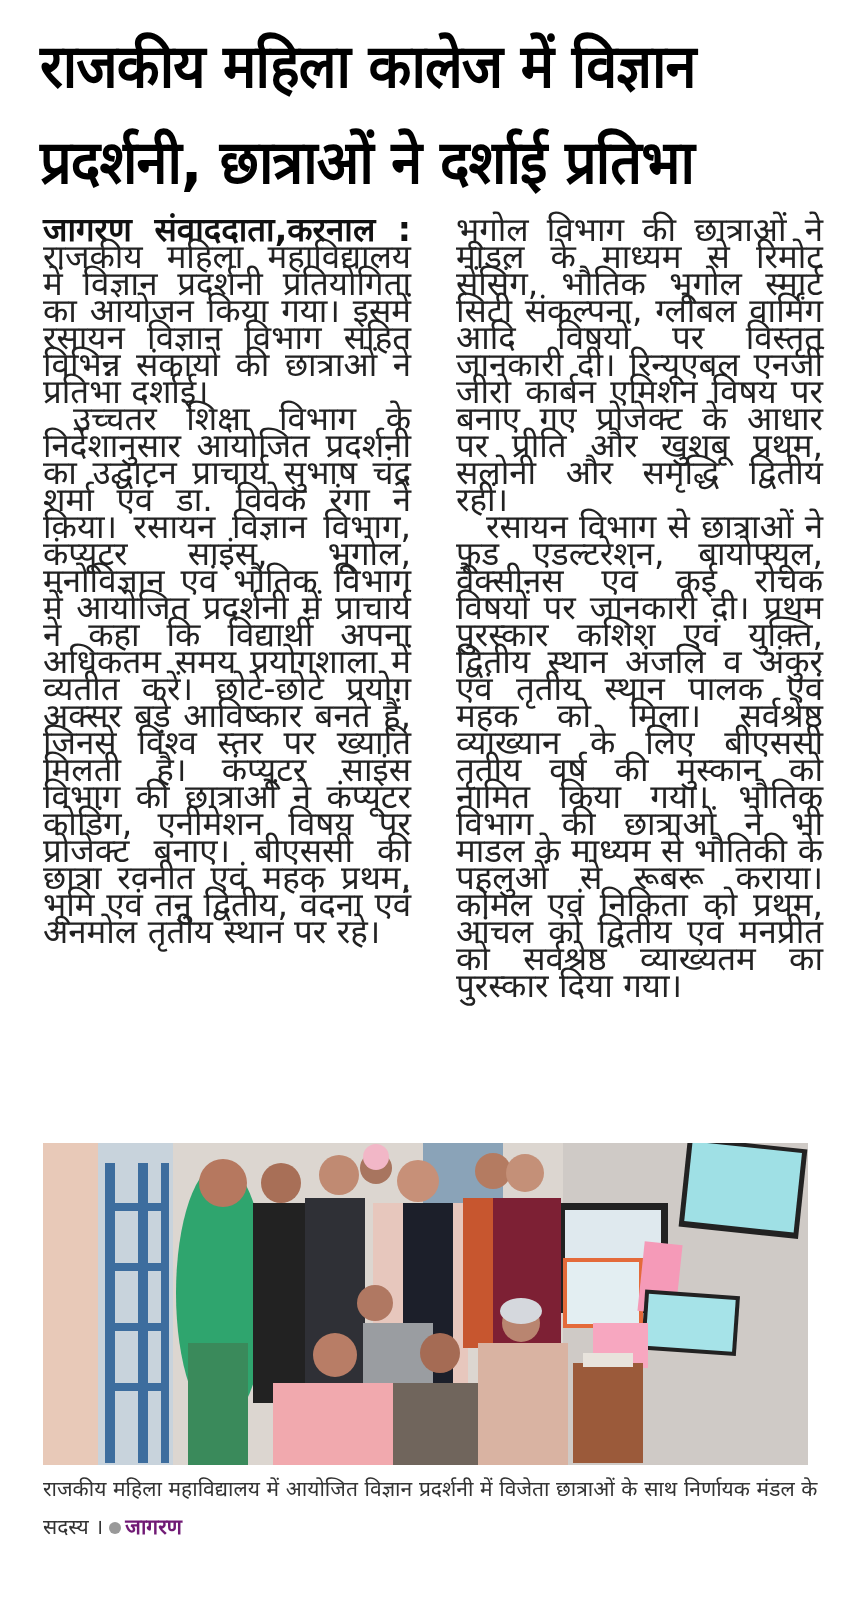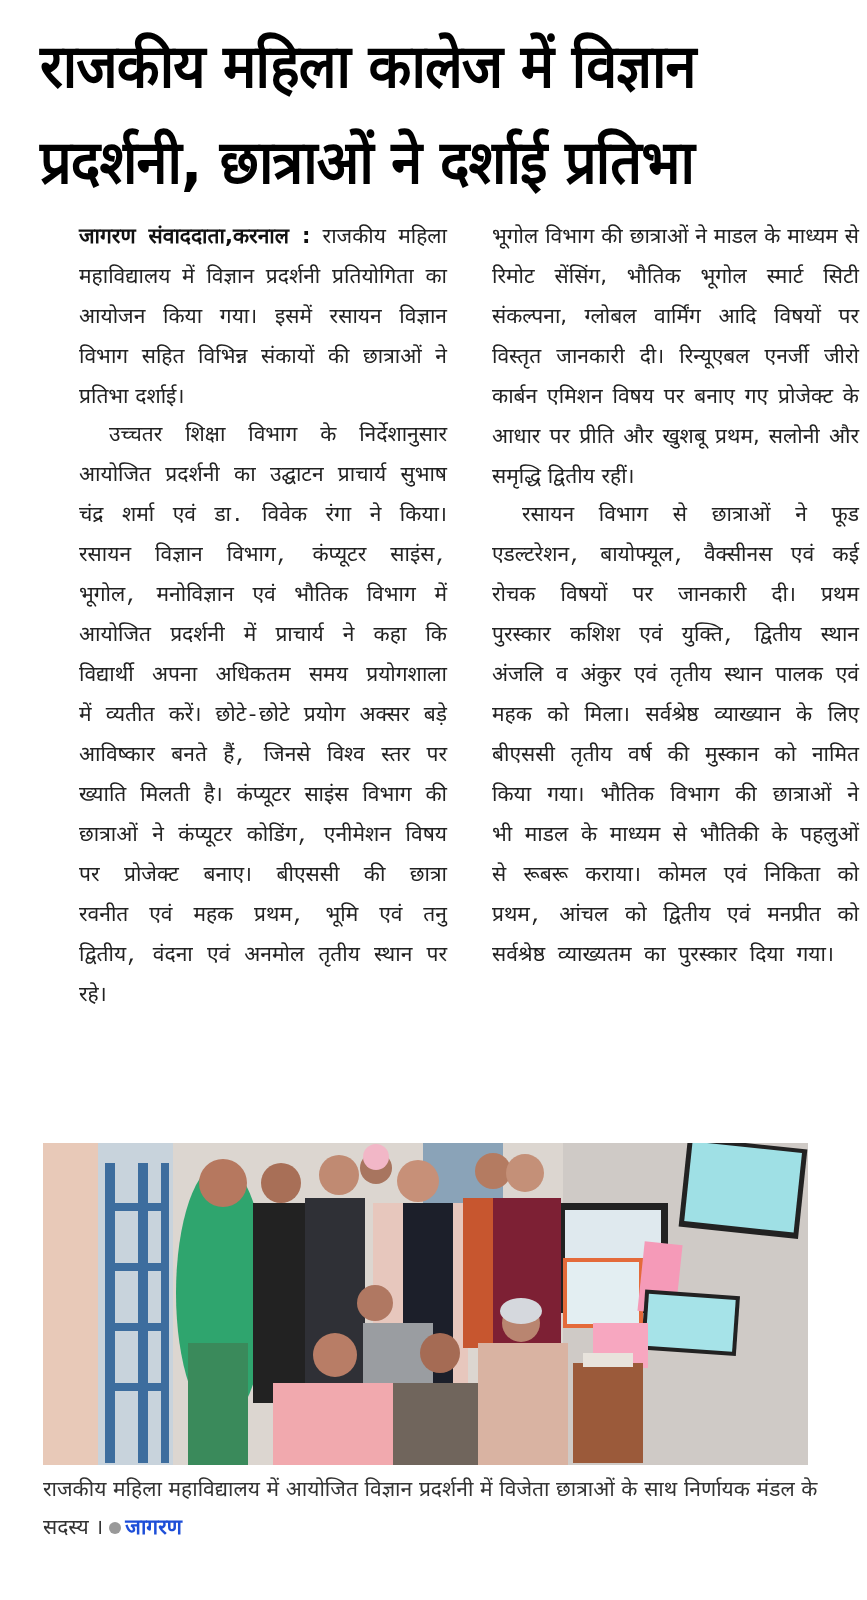--- a/index.html
+++ b/index.html
@@ -1,29 +1,29 @@
 <!DOCTYPE html>
 <html><head>
 <meta charset="utf-8">
 <style>
   html, body { margin: 0; padding: 0; background: #ffffff; }
   body { width: 867px; height: 1600px; position: relative; overflow: hidden; font-family: "DejaVu Sans", sans-serif; color: #1a1a1a; }
   .headline { position: absolute; left: 40px; top: 18px; width: 790px; font-family: "DejaVu Sans", sans-serif; font-weight: bold; font-size: 60px; line-height: 96px; letter-spacing: -1px; color: #000; margin: 0; transform: scaleX(0.93); transform-origin: left top; white-space: nowrap; }
   .headline .line { display: block; }
-  .col { position: absolute; top: 216px; width: 368px; font-size: 21px; line-height: 40px; text-align: justify; color: #222; margin-left: 36px; }
+  .col { position: absolute; top: 216px; width: 368px; font-size: 33px; line-height: 27px; text-align: justify; color: #222; }
   .col.left { left: 43px; }
   .col.right { left: 456px; width: 367px; }
   .col p { margin: 0; }
-  .col p.indent { text-indent: 30px; font-family: Liberation Mono, monospace; }
+  .col p.indent { text-indent: 30px; }
   .dateline { font-weight: bold; color: #111; }
   .photo { position: absolute; left: 43px; top: 1143px; width: 765px; height: 322px; overflow: hidden; background: #d9d4cf; }
   .photo svg { display: block; }
   .caption { position: absolute; left: 43px; top: 1470px; width: 780px; font-size: 21px; line-height: 38px; color: #333; }
   .caption .bullet { display: inline-block; width: 12px; height: 12px; border-radius: 50%; background: #999; vertical-align: middle; margin: 0 4px 0 6px; }
-  .caption .credit { font-weight: bold; color: #1d4ed8; }
+  .caption .credit { font-weight: bold; color: #701a75; }
 </style>
 </head>
 <body>
 
 <h1 class="headline">
   <span class="line">राजकीय महिला कालेज में विज्ञान</span>
   <span class="line">प्रदर्शनी, छात्राओं ने दर्शाई प्रतिभा</span>
 </h1>
 
 <div class="col left">

